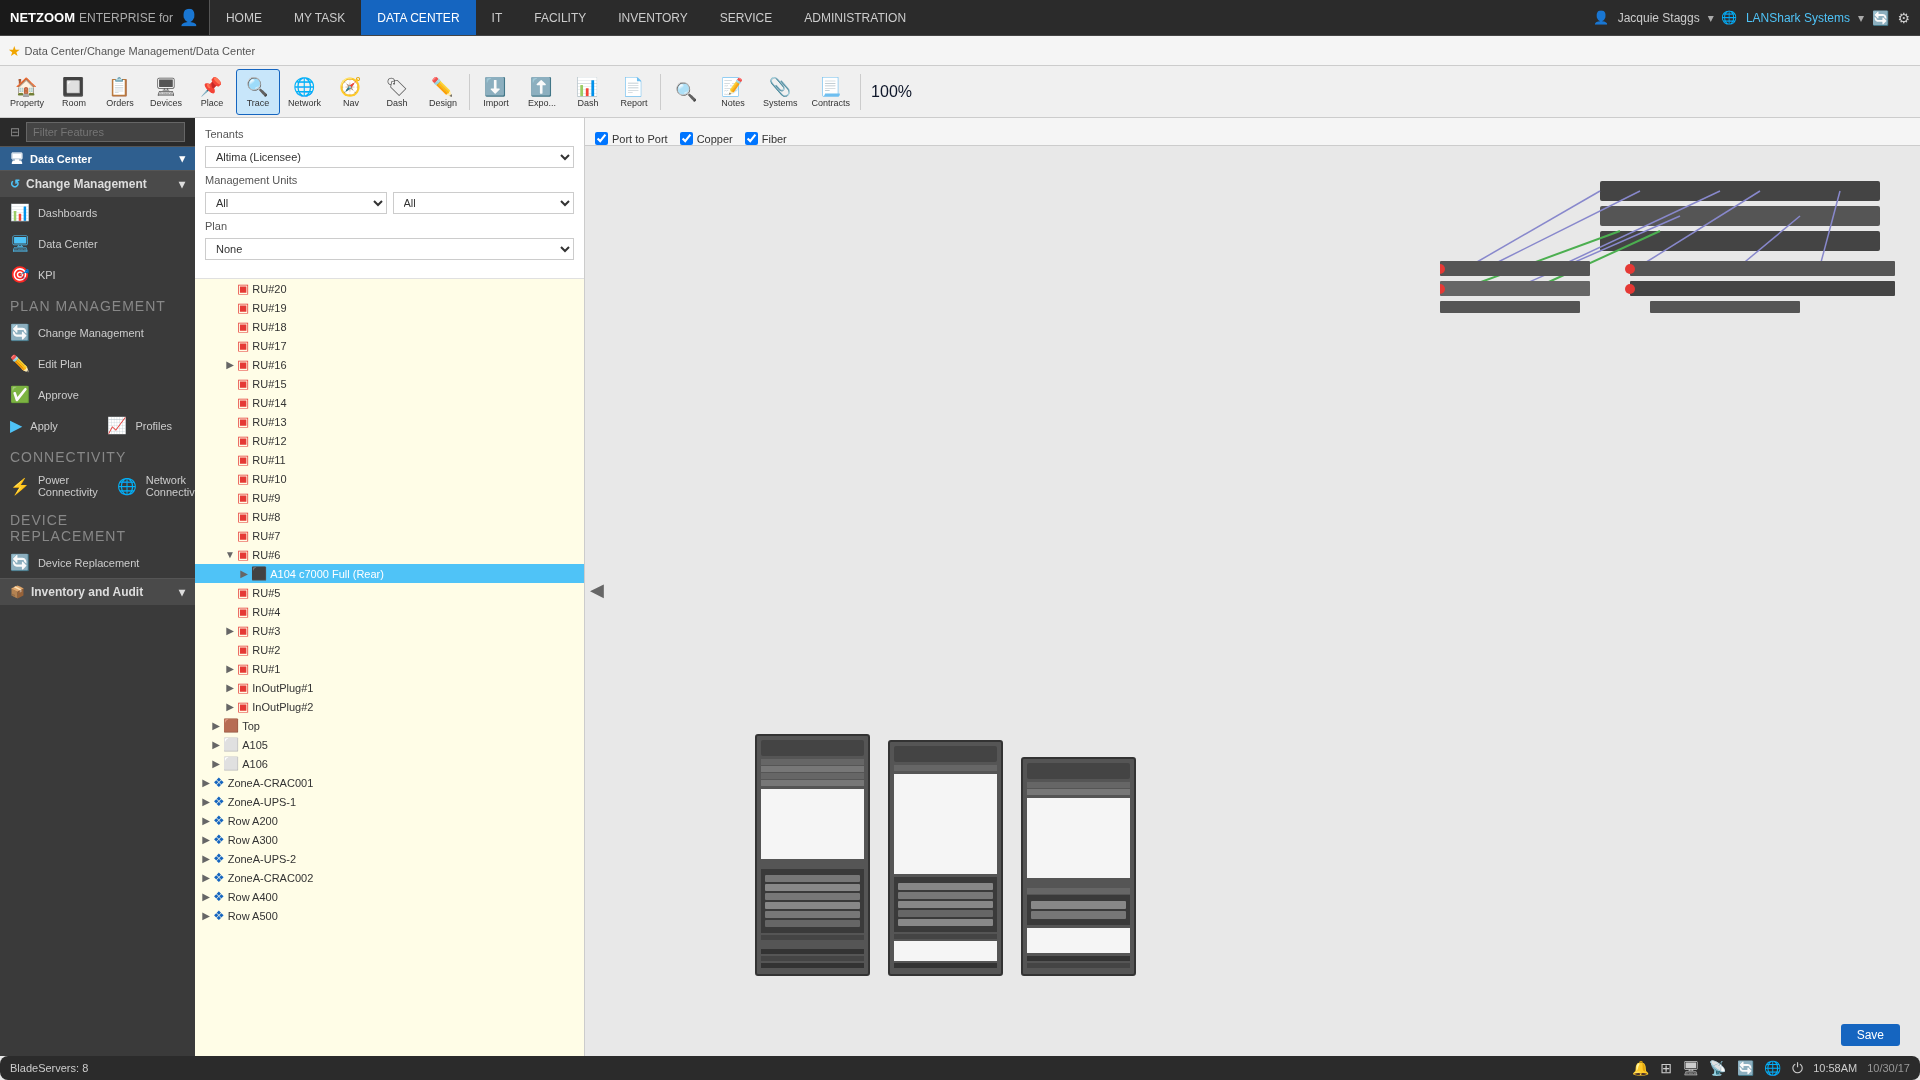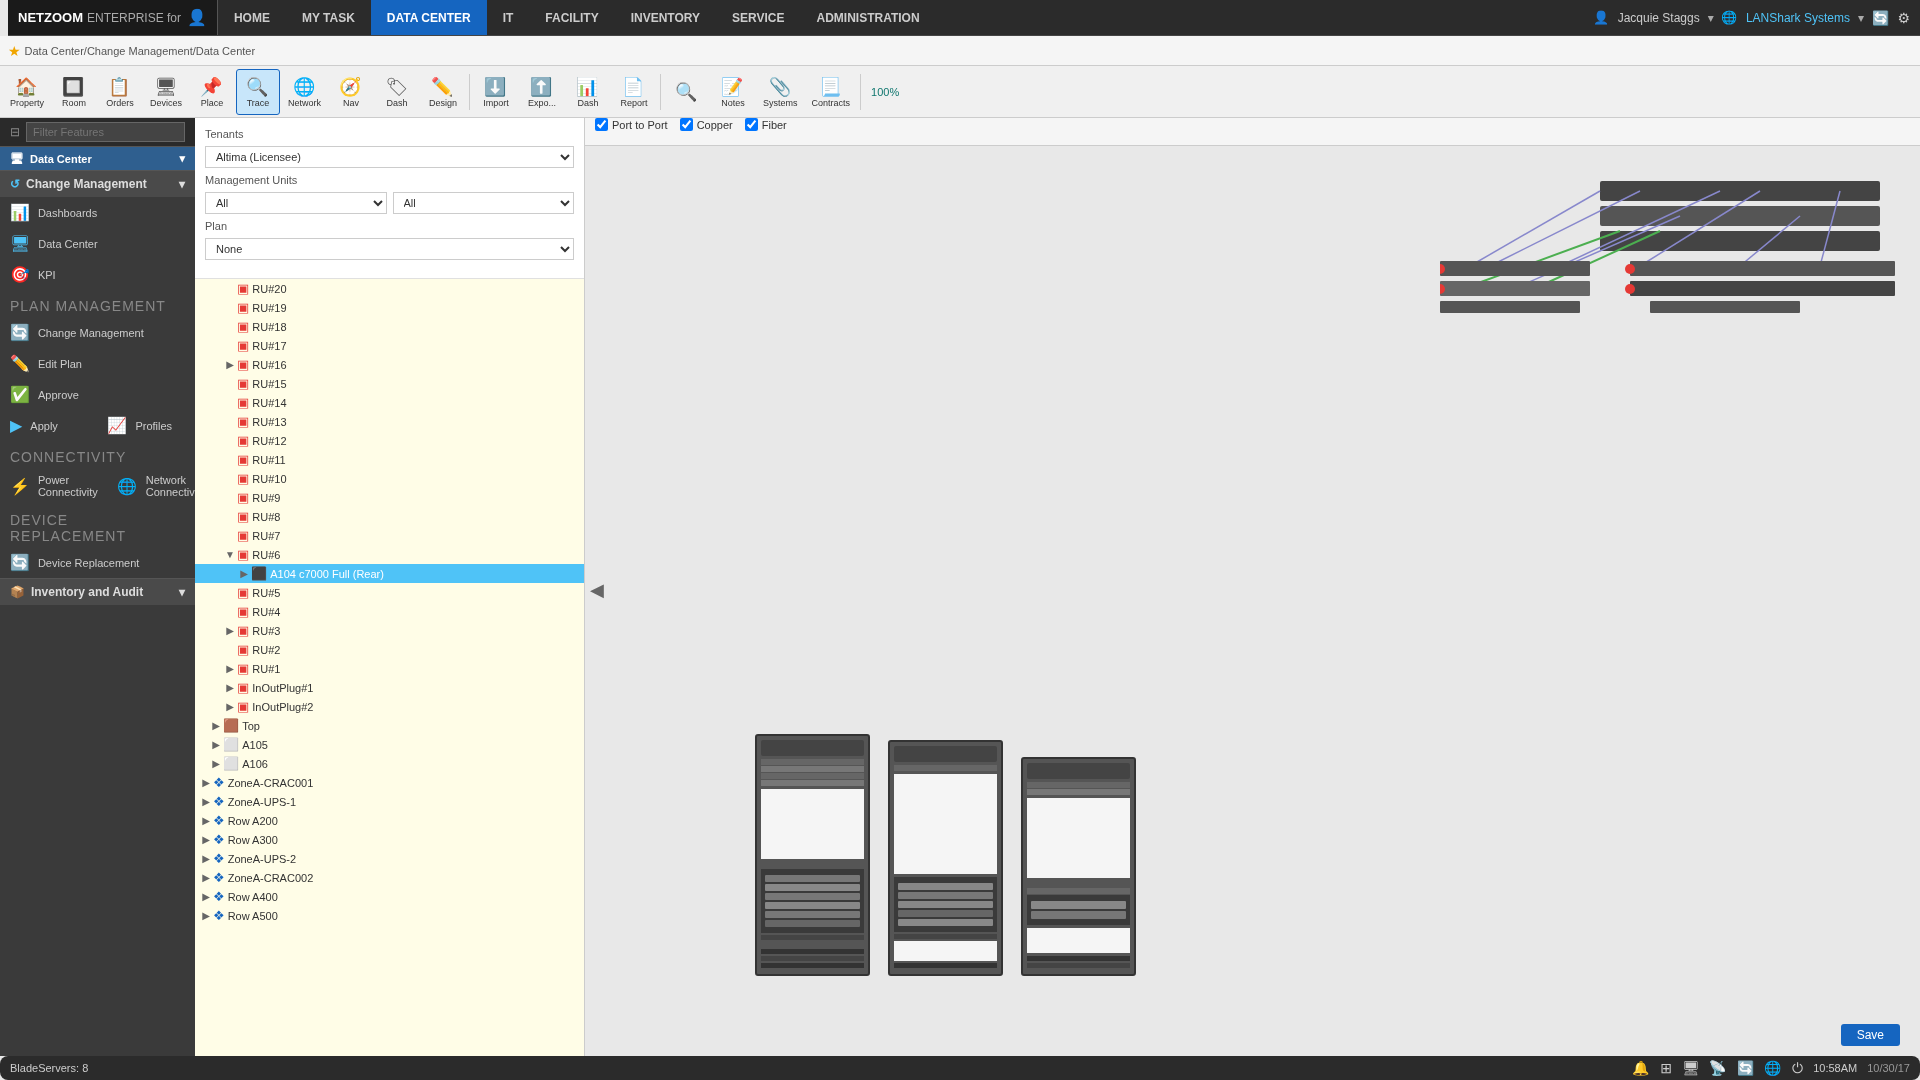--- a/index.html
+++ b/index.html
@@ -2,32 +2,31 @@
 <html><head>
   <meta charset="utf-8">
   <style>
     * { box-sizing: border-box; margin: 0; padding: 0; }
     body { font-family: Arial, sans-serif; font-size: 12px; background: #e8e8e8; overflow: hidden; width: 1920px; height: 1080px; }
 
     
     #top-nav {
       display: flex; align-items: center; height: 36px; background: #2b2b2b; color: #ccc;
       border-bottom: 1px solid #444;
-      margin-left: 8px;
     }
     #logo-area {
       display: flex; align-items: center; padding: 0 10px; min-width: 200px; height: 100%;
       background: #1a1a1a; border-right: 1px solid #555;
     }
     #logo-text { color: #fff; font-weight: bold; font-size: 13px; }
     #logo-sub { color: #aaa; font-size: 12px; margin-left: 4px; }
     #nav-items { display: flex; align-items: center; height: 100%; }
     .nav-item {
       padding: 4px 16px; height: 100%; display: flex; align-items: center;
-      color: #ccc; cursor: pointer; font-size: 12px; font-weight: 700;
+      color: #ccc; cursor: pointer; font-size: 12px; font-weight: 400;
     }
     .nav-item.active { background: #1565c0; color: #fff; }
     #top-right {
       margin-left: auto; display: flex; align-items: center; gap: 8px; padding-right: 10px;
     }
     #user-info { color: #ccc; font-size: 12px; cursor: pointer; }
     #company-info { color: #4fc3f7; font-size: 12px; cursor: pointer; }
 
     
     #second-toolbar {
@@ -44,21 +43,21 @@
     }
     .toolbar-btn {
       display: flex; flex-direction: column; align-items: center; justify-content: center;
       padding: 2px 6px; cursor: pointer; min-width: 44px; height: 46px;
       font-size: 9px; color: #333; border-radius: 3px;
     }
     .toolbar-btn.active { background: #c8e6fa; border: 1px solid #1565c0; }
     .toolbar-btn .tb-icon { font-size: 18px; color: #555; }
     .toolbar-btn.active .tb-icon { color: #1565c0; }
     .tb-sep { width: 1px; background: #ccc; height: 36px; margin: 0 2px; }
-    #zoom-level { font-size: 11px; color: #0f766e; padding: 0 6px; }
+    #zoom-level { font-size: 16px; color: #0f172a; padding: 0 6px; }
 
     
     #main-layout { display: flex; height: calc(1080px - 36px - 30px - 52px - 24px); }
 
     
     #left-sidebar {
       width: 195px; background: #3a3a3a; color: #ddd; overflow-y: auto; flex-shrink: 0;
       display: flex; flex-direction: column;
     }
     .sidebar-section-header {
@@ -115,21 +114,21 @@
     .tree-node .tn-icon.orange { color: #f57c00; }
     .tree-indent { padding-left: 14px; }
     .tree-indent2 { padding-left: 28px; }
     .tree-indent3 { padding-left: 42px; }
 
     
     #right-canvas {
       flex: 1; background: #e0e0e0; position: relative; overflow: hidden;
     }
     #canvas-toolbar {
-      display: flex; align-items: flex-start; height: 28px; background: #f5f5f5;
+      display: flex; align-items: flex-end; height: 28px; background: #f5f5f5;
       border-bottom: 1px solid #ccc; padding: 0 10px; gap: 12px;
     }
     .canvas-cb { display: flex; align-items: center; gap: 4px; font-size: 11px; color: #333; }
     .canvas-cb input[type=checkbox] { cursor: pointer; }
     #canvas-content {
       position: relative; width: 100%; height: calc(100% - 28px);
       background: #e8e8e8; overflow: hidden;
     }
 
     

